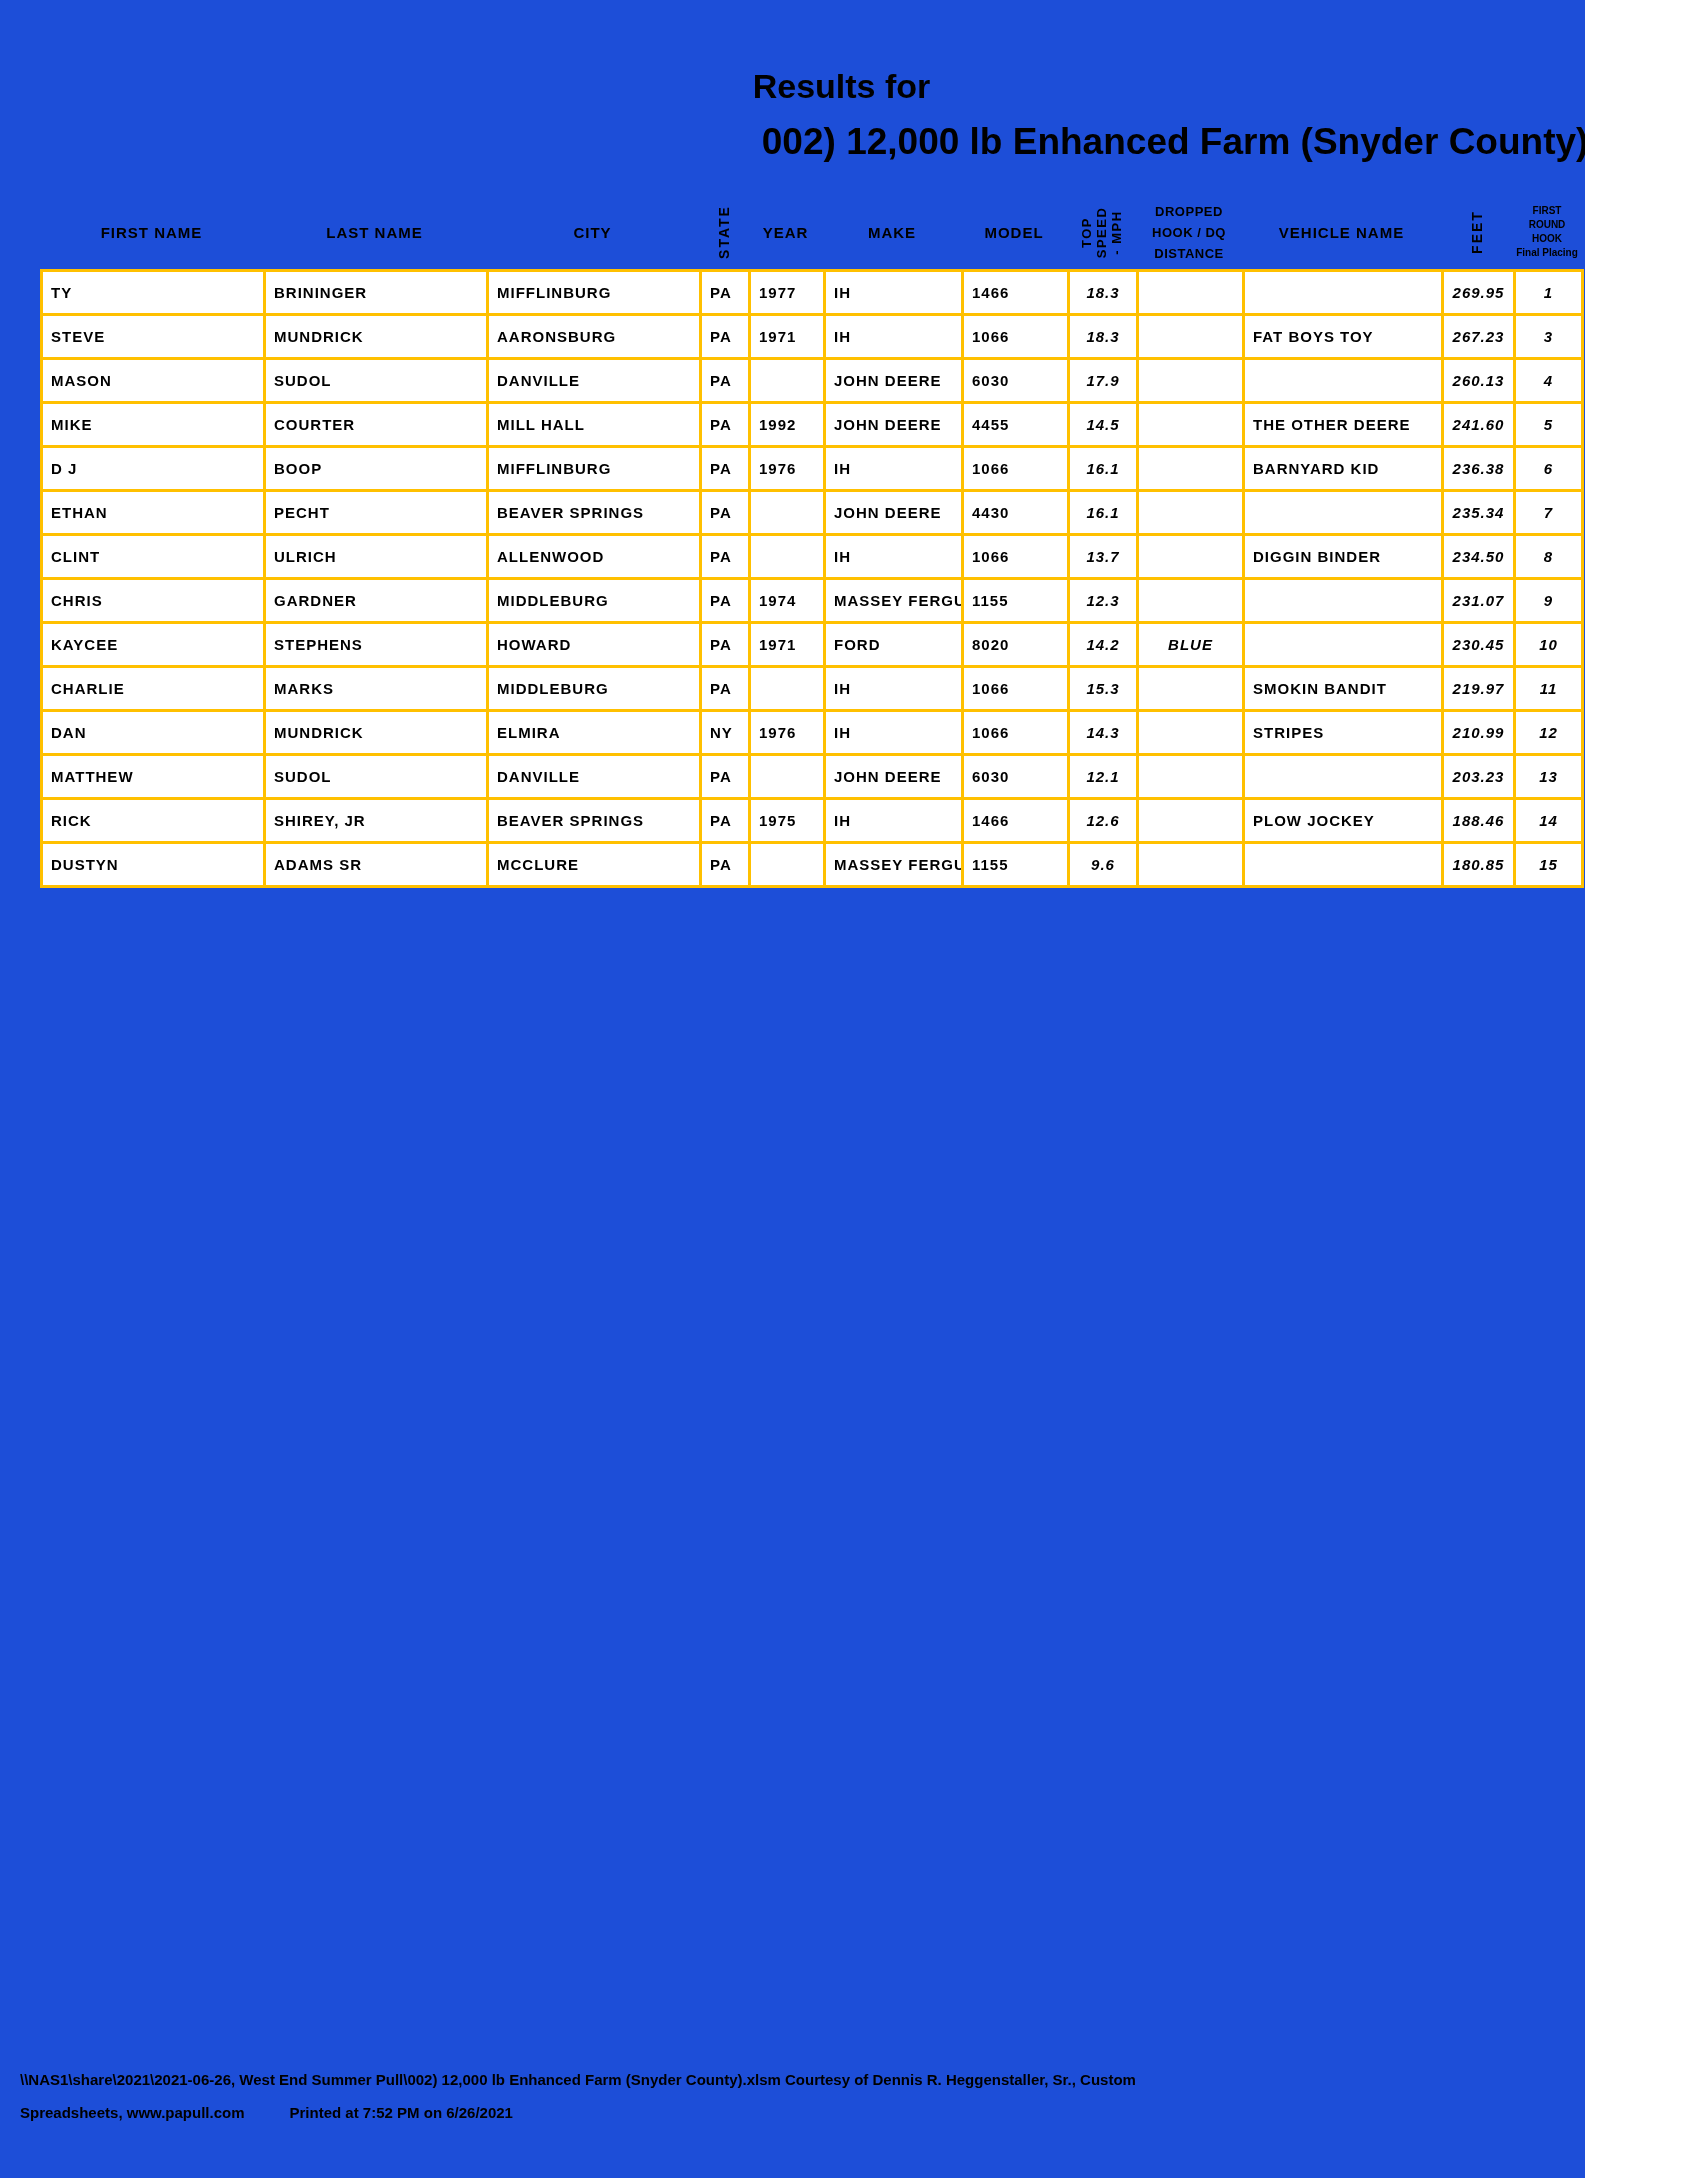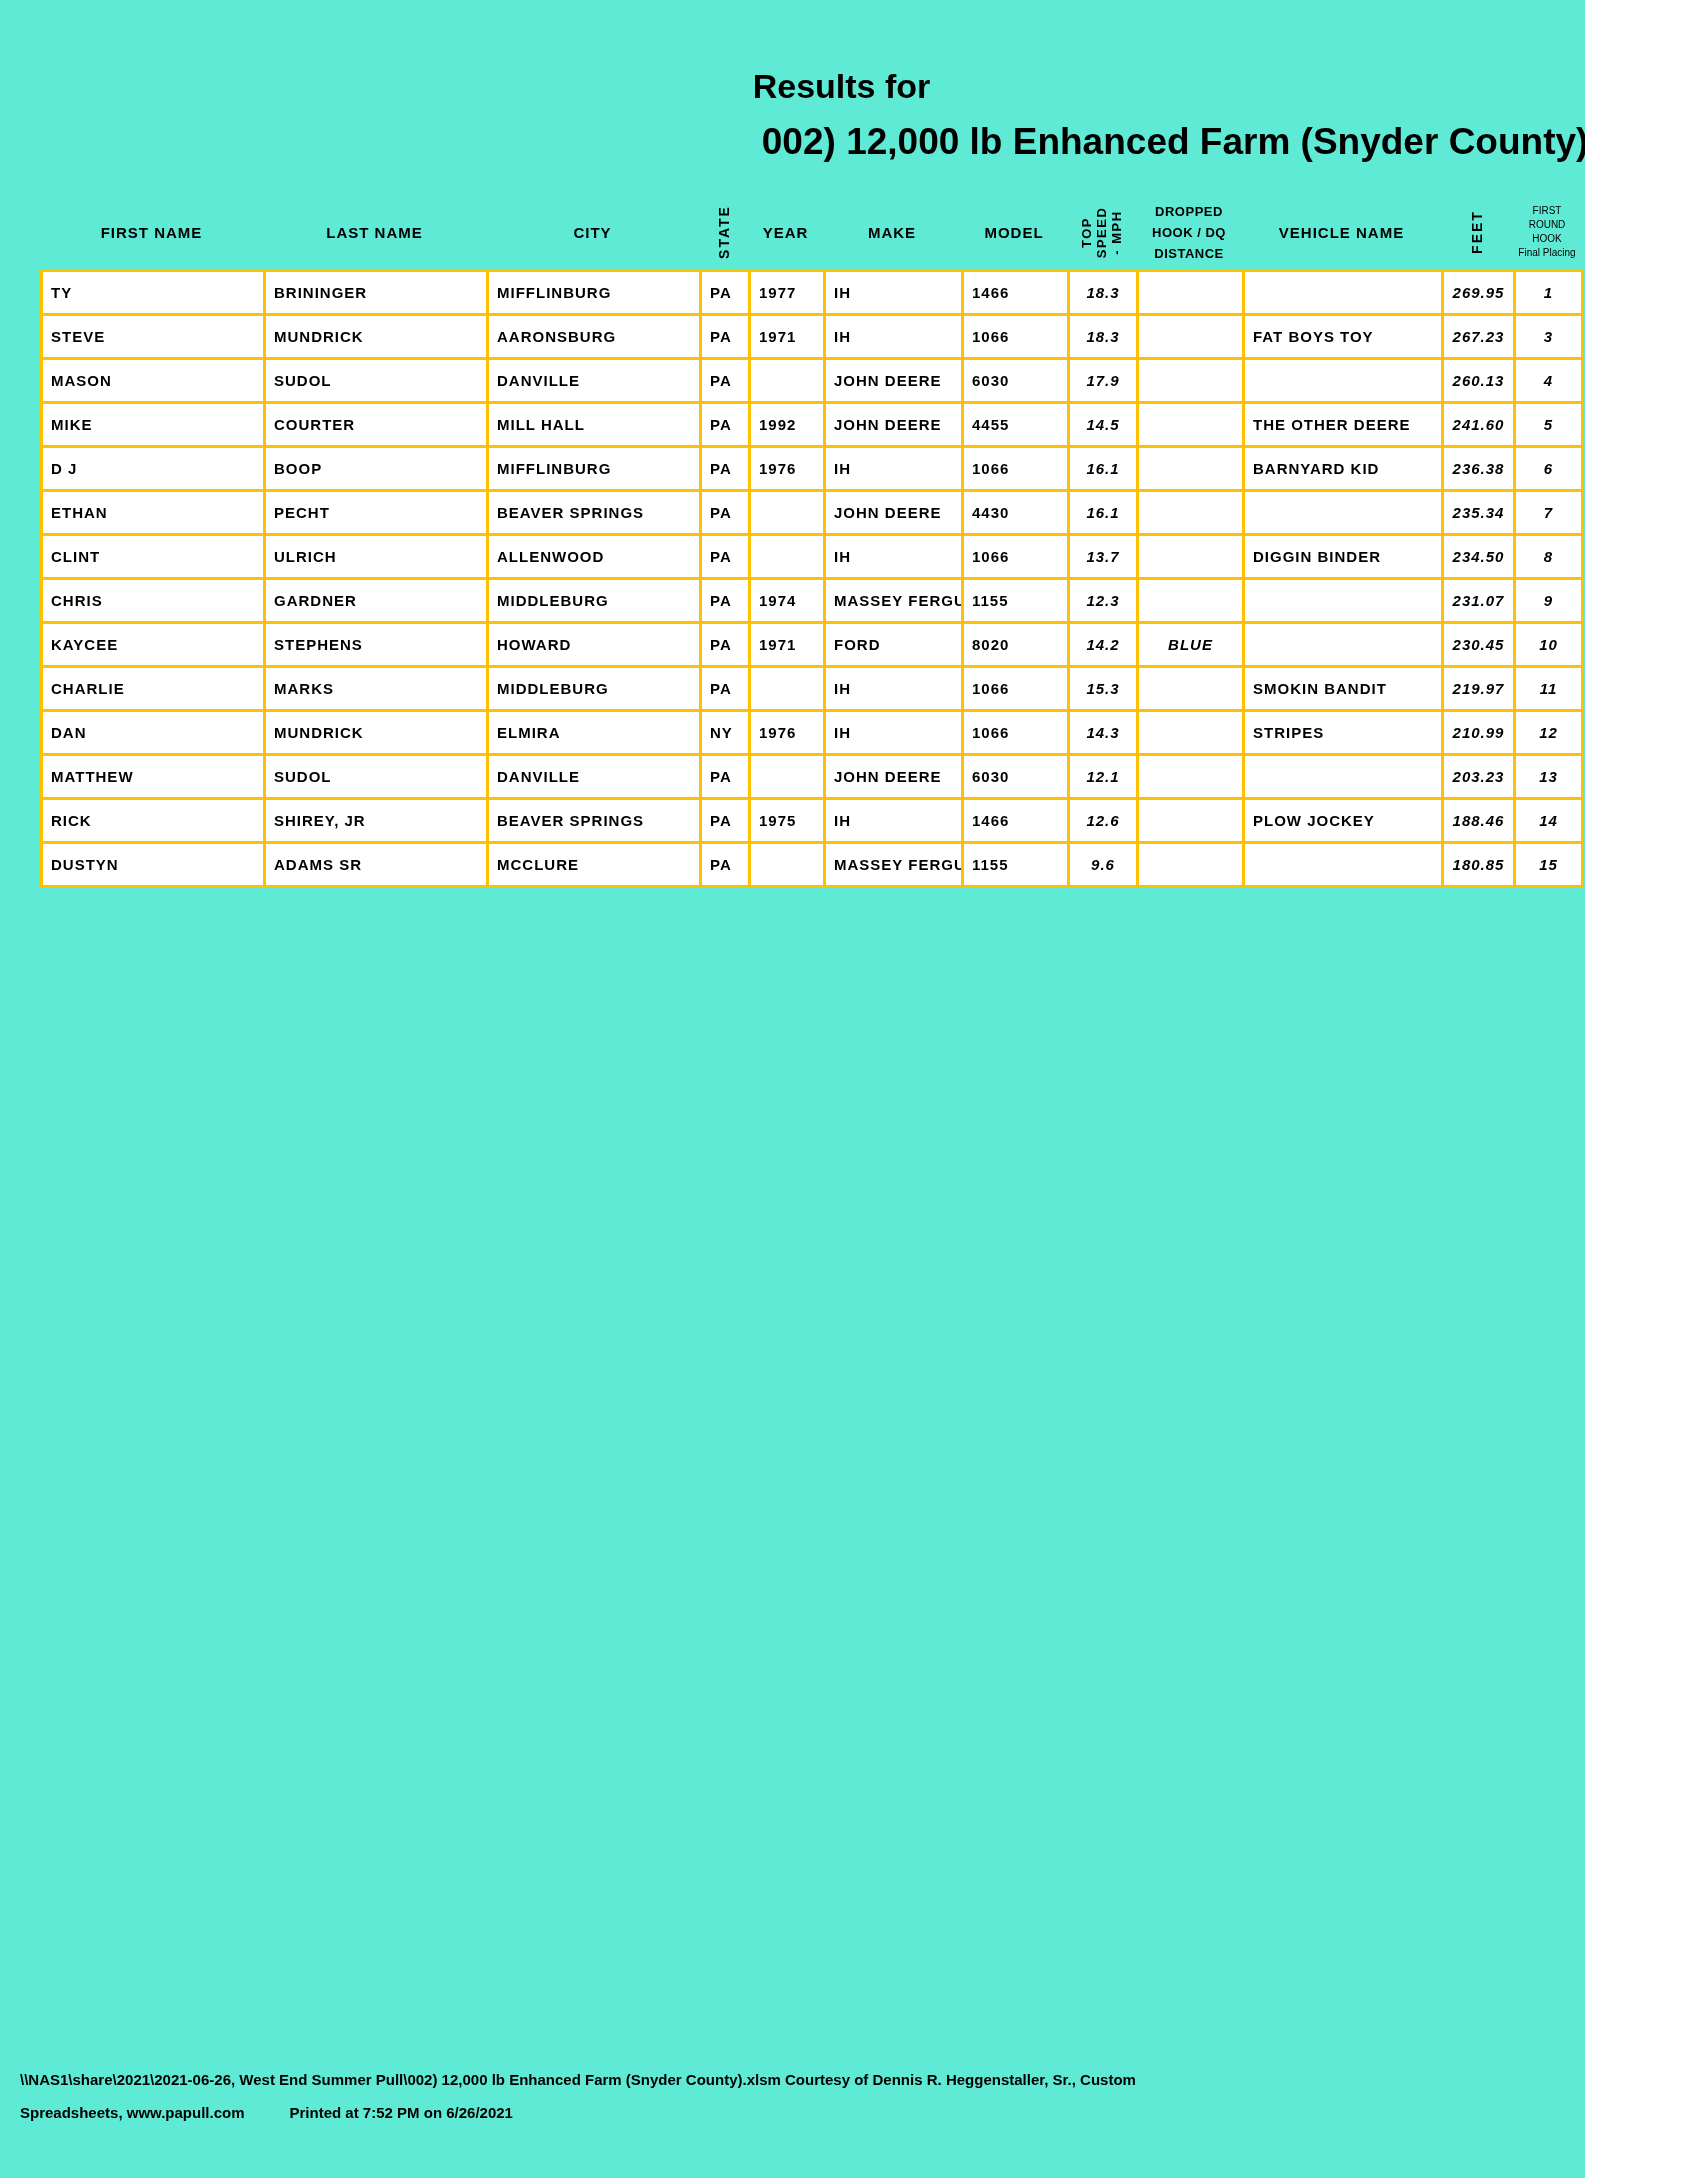--- a/index.html
+++ b/index.html
@@ -1,20 +1,20 @@
 <!DOCTYPE html>
 <html><head>
 <meta charset="utf-8">
 <style>
   * { margin:0; padding:0; box-sizing:border-box; }
   html,body { background:#ffffff; }
   .page {
     position:relative;
     width:1585px; height:2178px;
-    background:#5eead4;
+    background:#1d4ed8;
     font-family:"Liberation Sans", sans-serif;
     color:#000000;
     overflow:hidden;
   }
   
   .title1 {
     position:absolute; top:67px; left:0; width:1683px;
     text-align:center; font-size:34px; font-weight:bold;
   }
   .title2 {
@@ -32,21 +32,21 @@
     font-weight:bold; font-size:15px; letter-spacing:1px;
     overflow:visible; text-align:center; flex:0 0 auto;
   }
   .w0{width:223px}.w1{width:223px}.w2{width:213px}.w3{width:49px}
   .w4{width:75px}.w5{width:138px}.w6{width:106px}.w7{width:69px}
   .w8{width:106px}.w9{width:199px}.w10{width:72px}.w11{width:68px}
   .rot1 { transform:rotate(-90deg); white-space:nowrap; font-size:14px; letter-spacing:2px; font-weight:bold; }
   .rot3 { transform:rotate(-90deg); font-size:13px; line-height:15px; letter-spacing:1.5px; font-weight:bold; text-align:center; }
   .rot3 div { white-space:nowrap; }
   .h3line { font-size:13px; line-height:21px; letter-spacing:0.5px; font-weight:bold; }
-  .h3small { font-size:10px; line-height:14px; letter-spacing:0px; font-weight:normal; }
+  .h3small { font-size:10px; line-height:14px; letter-spacing:0px; font-weight:bold; }
   
   table.grid {
     position:absolute; left:40px; top:269px;
     width:1540px; table-layout:fixed; border-collapse:collapse;
   }
   table.grid td {
     border:3px solid #FFC000;
     background:#ffffff;
     height:44px;
     padding:0 8px;

